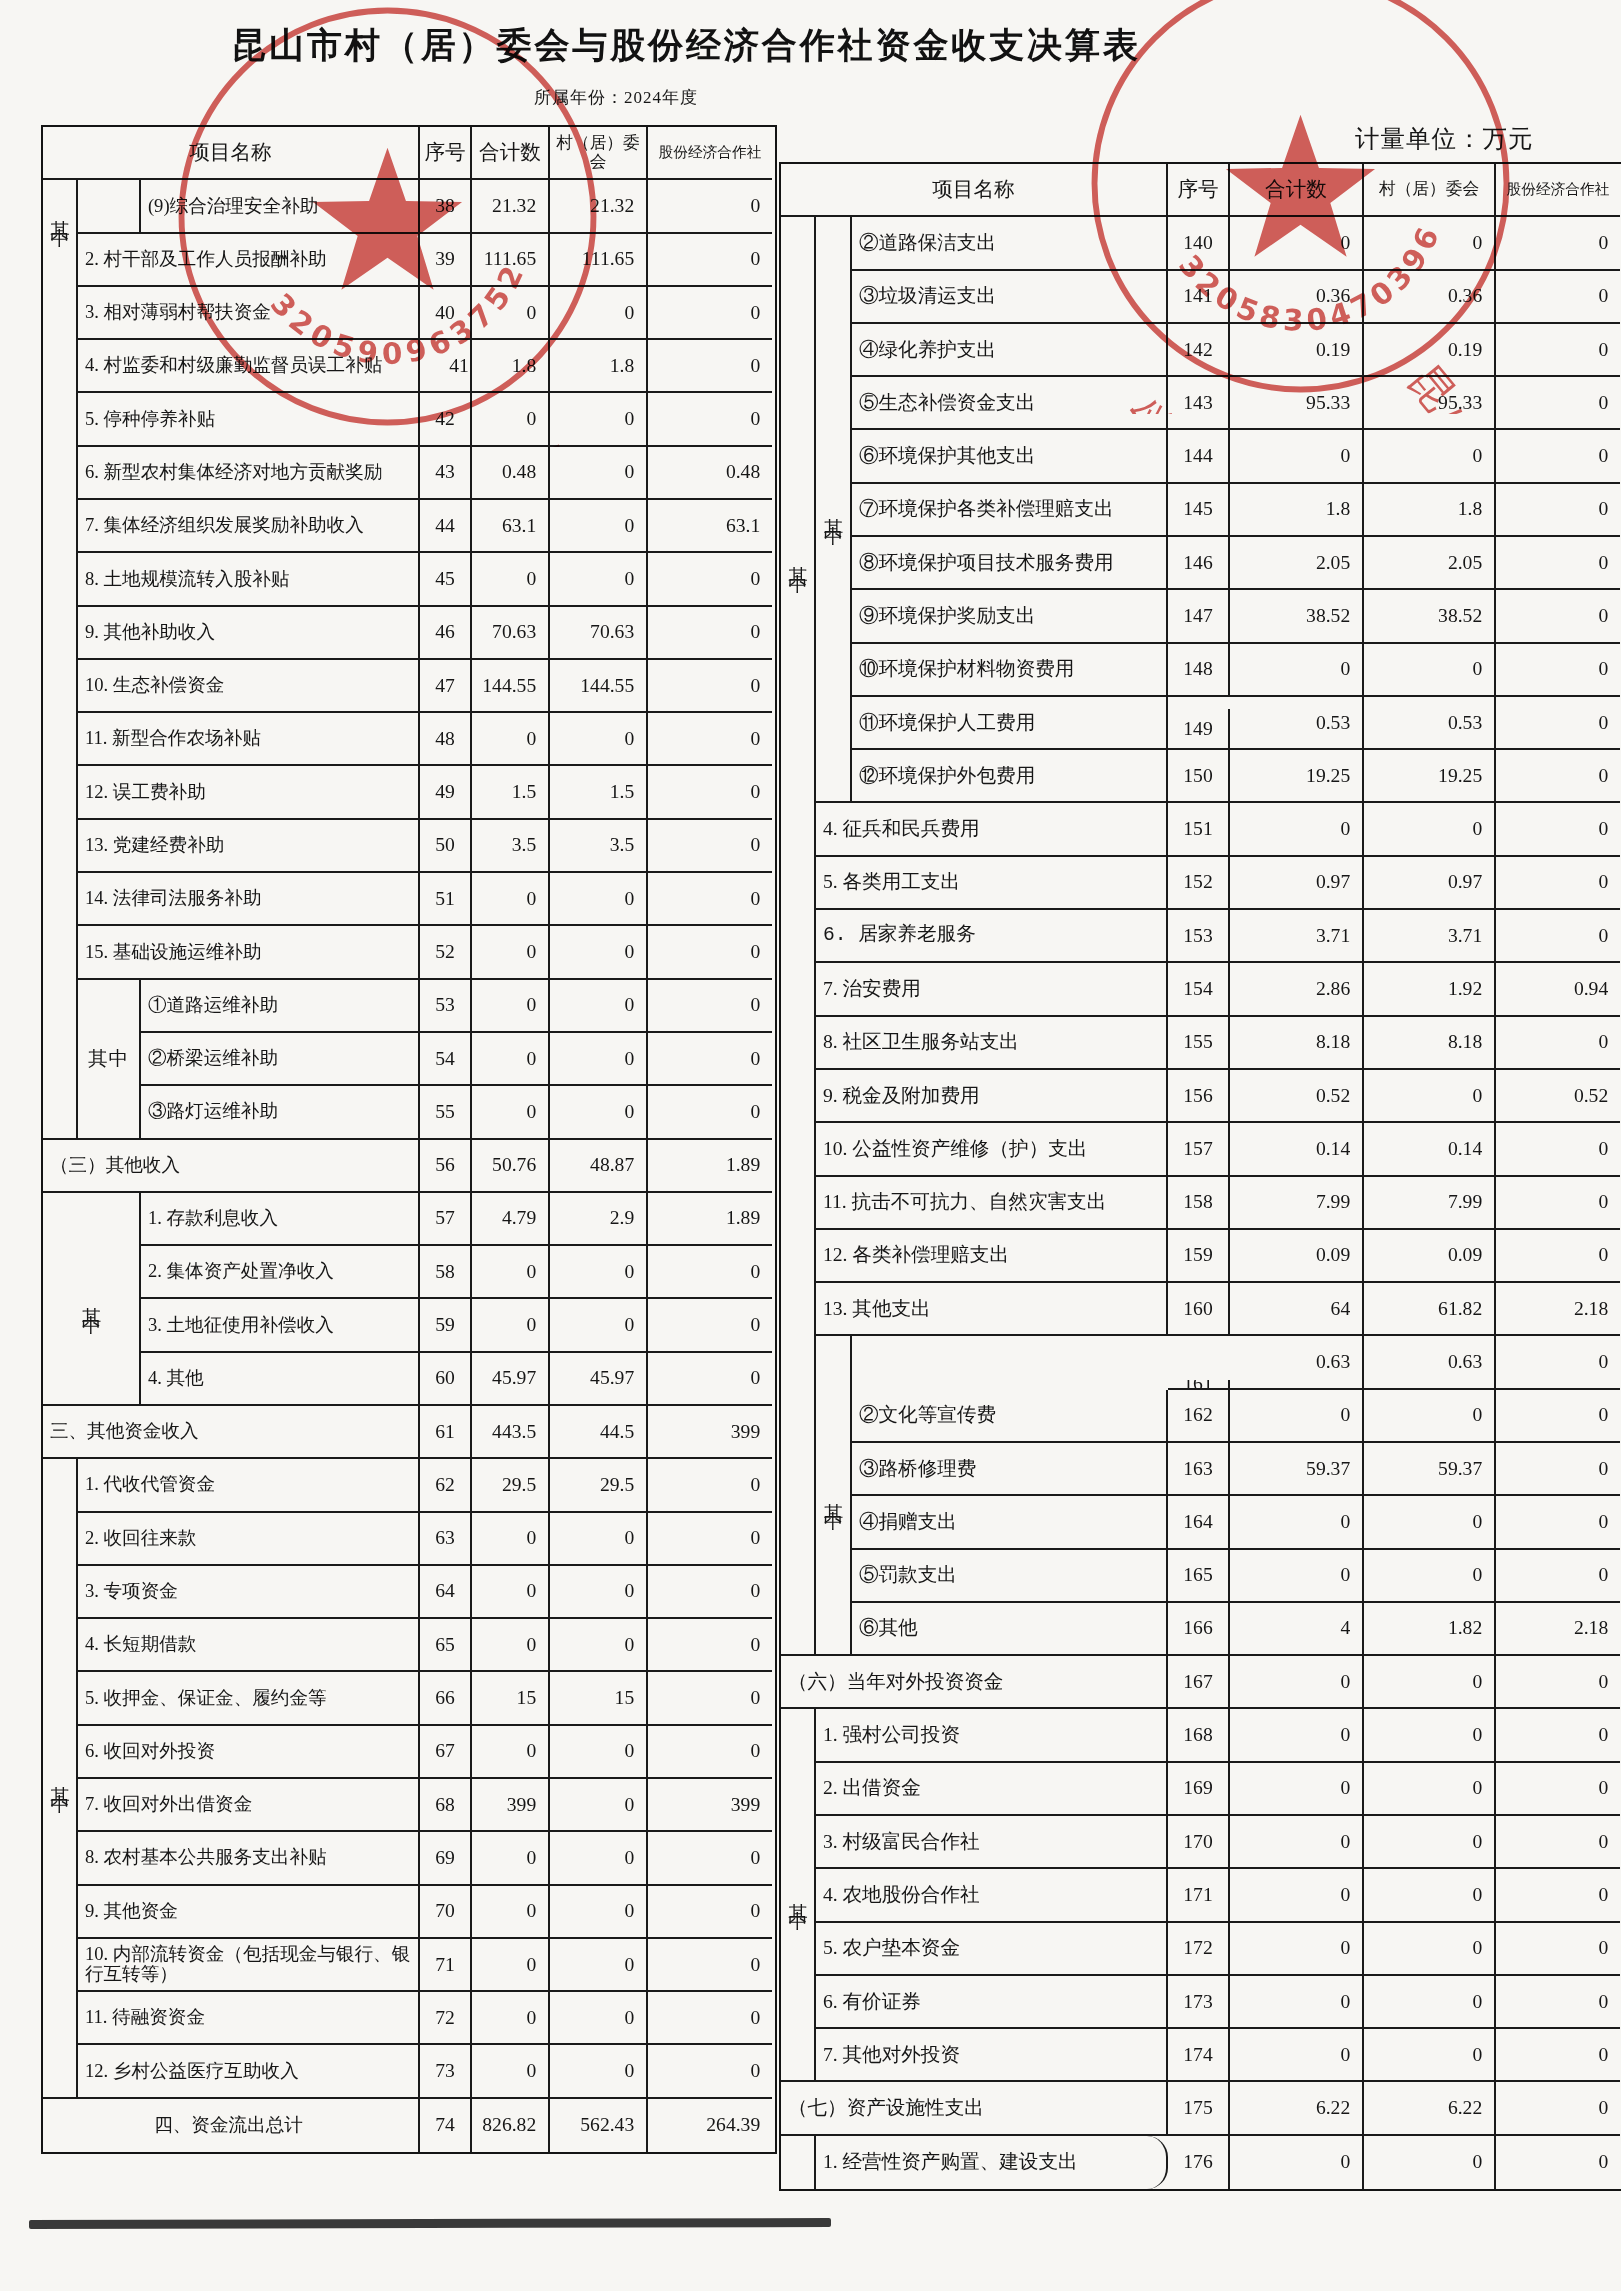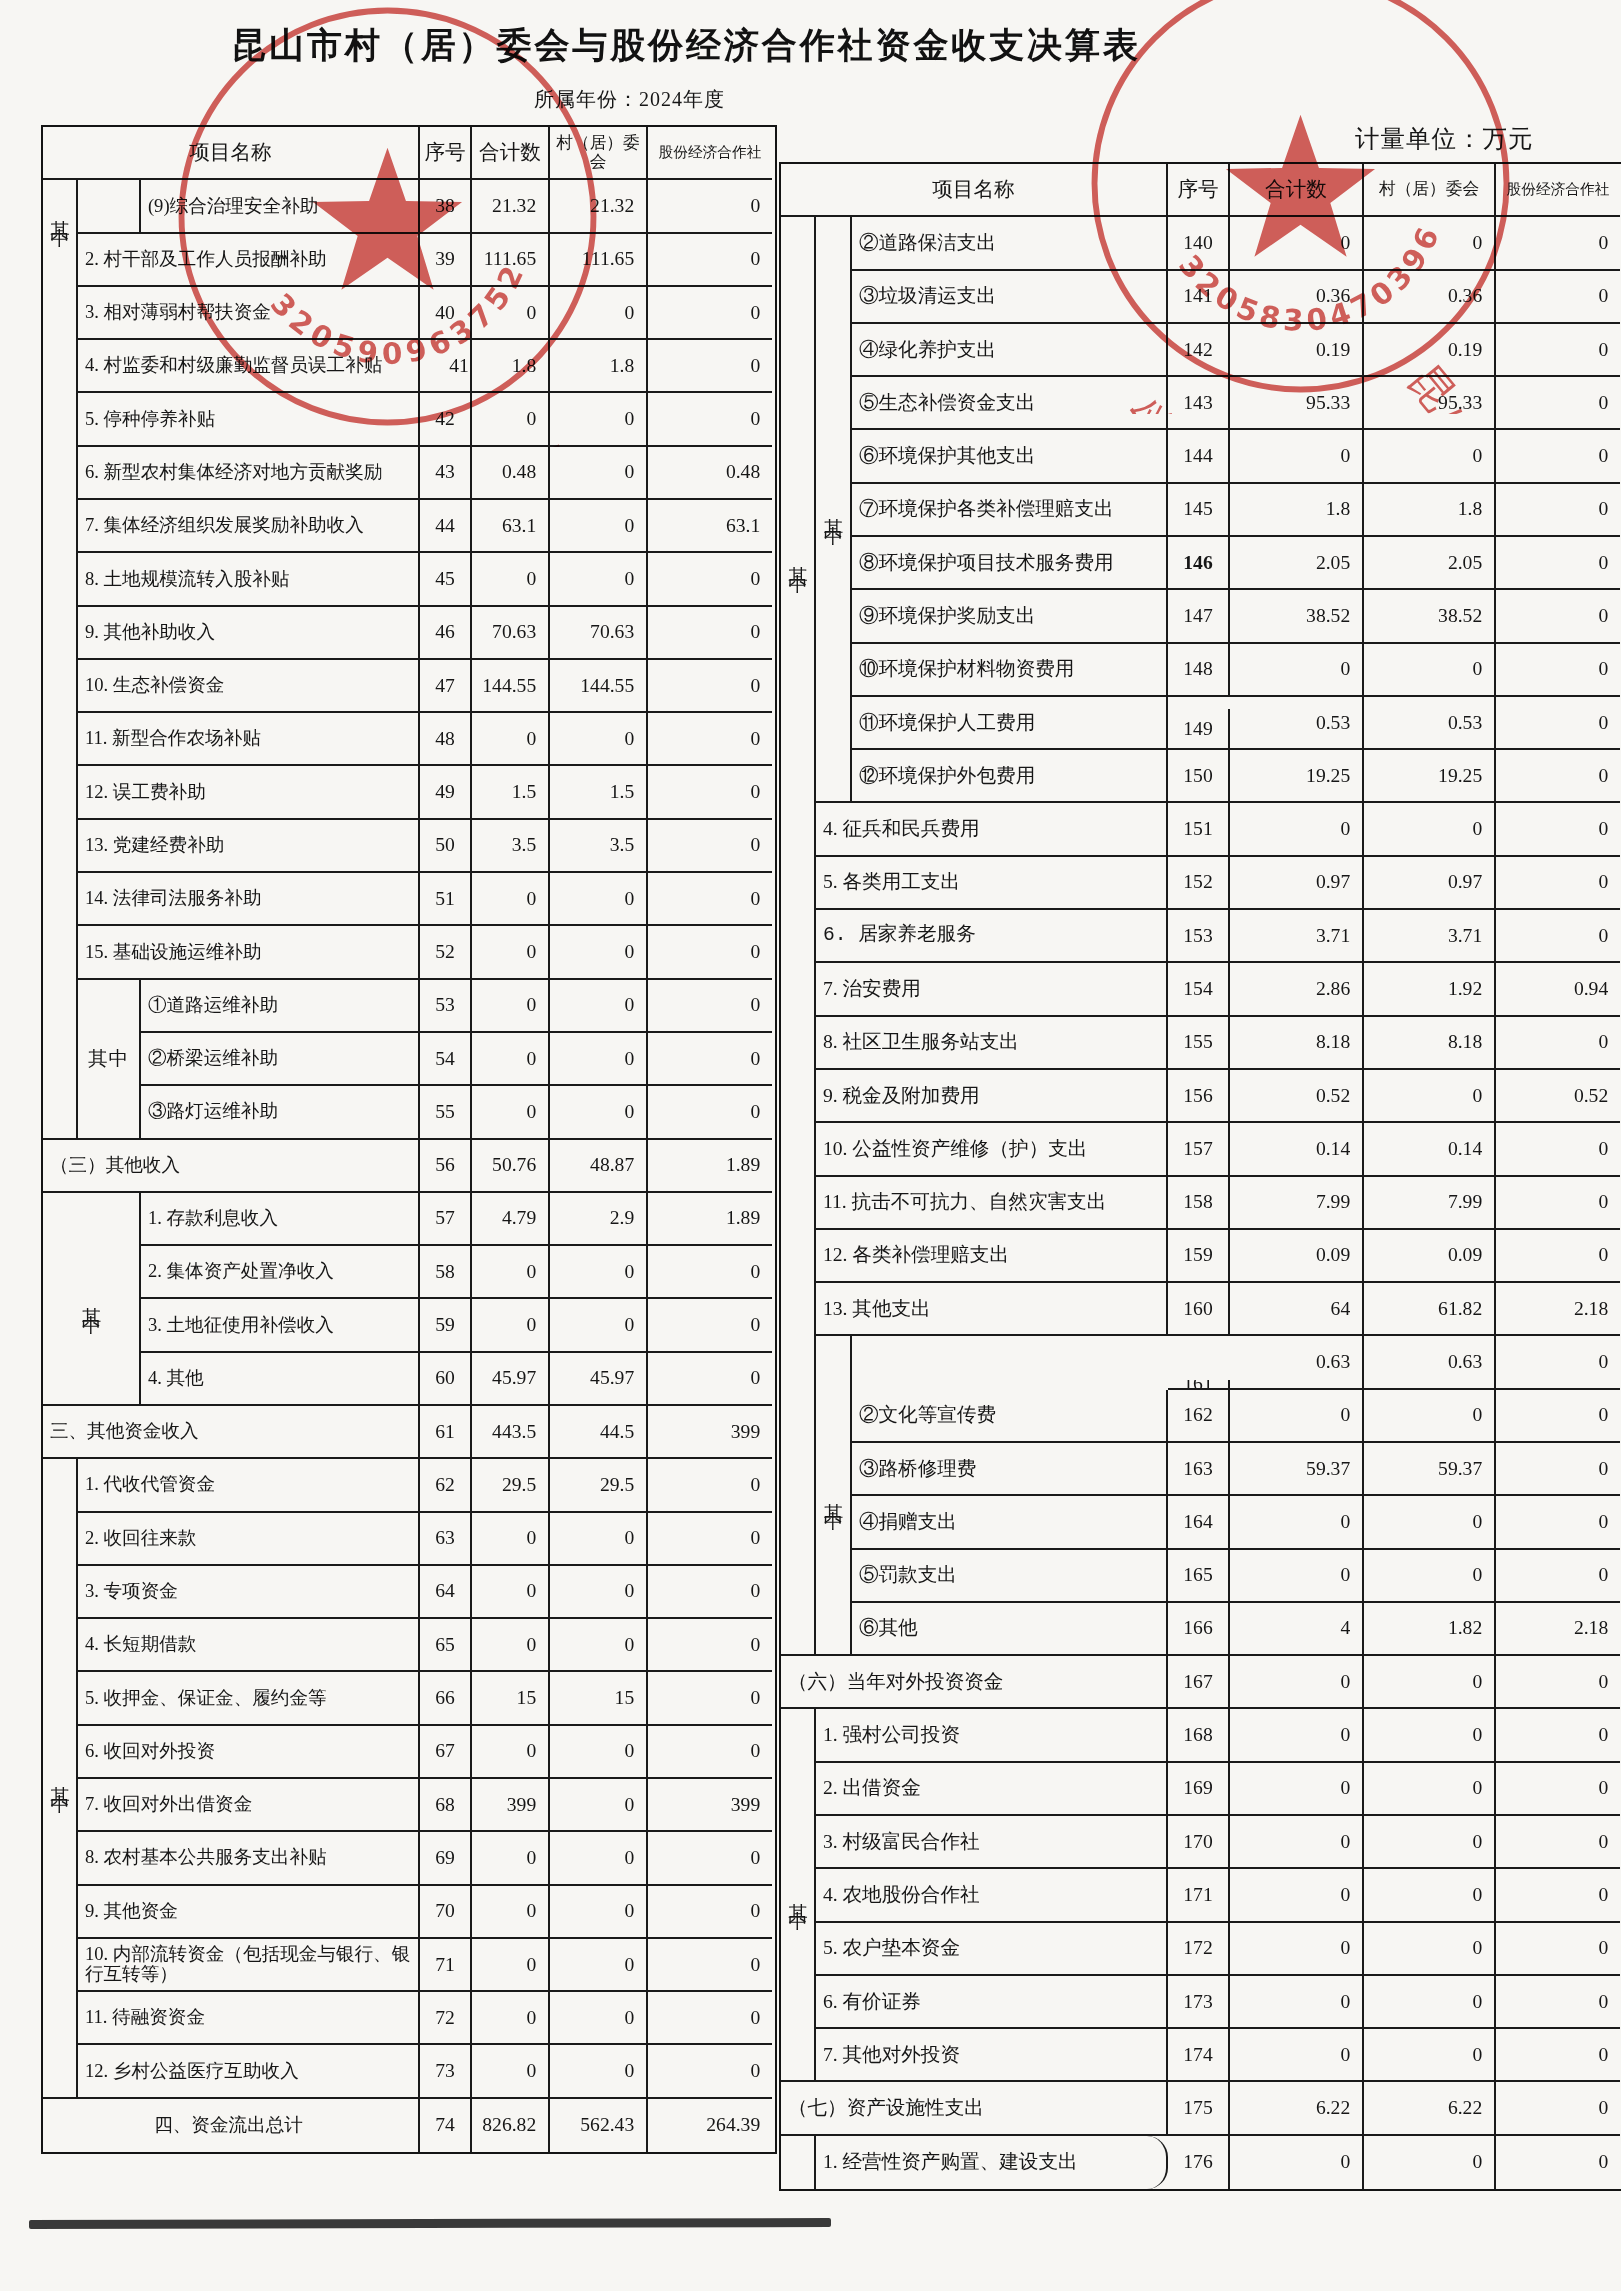--- a/index.html
+++ b/index.html
@@ -7,21 +7,21 @@
     width:1621px;height:2292px;position:relative;overflow:hidden;
     background:#f7f6f3;
     font-family:"Liberation Serif","DejaVu Serif",serif;
     color:#161616;
   }
   .page-title{
     position:absolute;top:21.6px;left:0;width:1372px;text-align:center;
     font-size:35px;font-weight:700;letter-spacing:2.9px;color:#121212;
   }
   .subtitle{
-    position:absolute;top:86px;left:534px;font-size:20px;letter-spacing:1px;
+    position:absolute;top:86px;left:534px;font-size:17px;letter-spacing:1px;
   }
   .unit-label{
     position:absolute;top:122px;left:1355px;font-size:24.5px;letter-spacing:1px;
   }
   .tbl{
     position:absolute;display:grid;border:2.9px solid #141414;box-sizing:border-box;
   }
   #left-table{
     left:41px;top:125px;width:736px;height:2029px;
     grid-template-columns:35px 63px 279px 52px 78px 98px 124px;
@@ -297,21 +297,21 @@
     <div class="cell seq" style="grid-area: 6 / 4 / span 1 / span 1;">144</div>
     <div class="cell num" style="grid-area: 6 / 5 / span 1 / span 1;">0</div>
     <div class="cell num" style="grid-area: 6 / 6 / span 1 / span 1;">0</div>
     <div class="cell num nbr" style="grid-area: 6 / 7 / span 1 / span 1;">0</div>
     <div class="cell lbl" style="grid-area: 7 / 3 / span 1 / span 1;">⑦环境保护各类补偿理赔支出</div>
     <div class="cell seq" style="grid-area: 7 / 4 / span 1 / span 1;">145</div>
     <div class="cell num" style="grid-area: 7 / 5 / span 1 / span 1;">1.8</div>
     <div class="cell num" style="grid-area: 7 / 6 / span 1 / span 1;">1.8</div>
     <div class="cell num nbr" style="grid-area: 7 / 7 / span 1 / span 1;">0</div>
     <div class="cell lbl" style="grid-area: 8 / 3 / span 1 / span 1;">⑧环境保护项目技术服务费用</div>
-    <div class="cell seq" style="grid-area: 8 / 4 / span 1 / span 1; font-weight: bold;">146</div>
+    <div class="cell seq" style="grid-area: 8 / 4 / span 1 / span 1;">146</div>
     <div class="cell num" style="grid-area: 8 / 5 / span 1 / span 1;">2.05</div>
     <div class="cell num" style="grid-area: 8 / 6 / span 1 / span 1;">2.05</div>
     <div class="cell num nbr" style="grid-area: 8 / 7 / span 1 / span 1;">0</div>
     <div class="cell lbl" style="grid-area: 9 / 3 / span 1 / span 1;">⑨环境保护奖励支出</div>
     <div class="cell seq" style="grid-area: 9 / 4 / span 1 / span 1;">147</div>
     <div class="cell num" style="grid-area: 9 / 5 / span 1 / span 1;">38.52</div>
     <div class="cell num" style="grid-area: 9 / 6 / span 1 / span 1;">38.52</div>
     <div class="cell num nbr" style="grid-area: 9 / 7 / span 1 / span 1;">0</div>
     <div class="cell lbl" style="grid-area: 10 / 3 / span 1 / span 1;">⑩环境保护材料物资费用</div>
     <div class="cell seq" style="grid-area: 10 / 4 / span 1 / span 1;">148</div>

